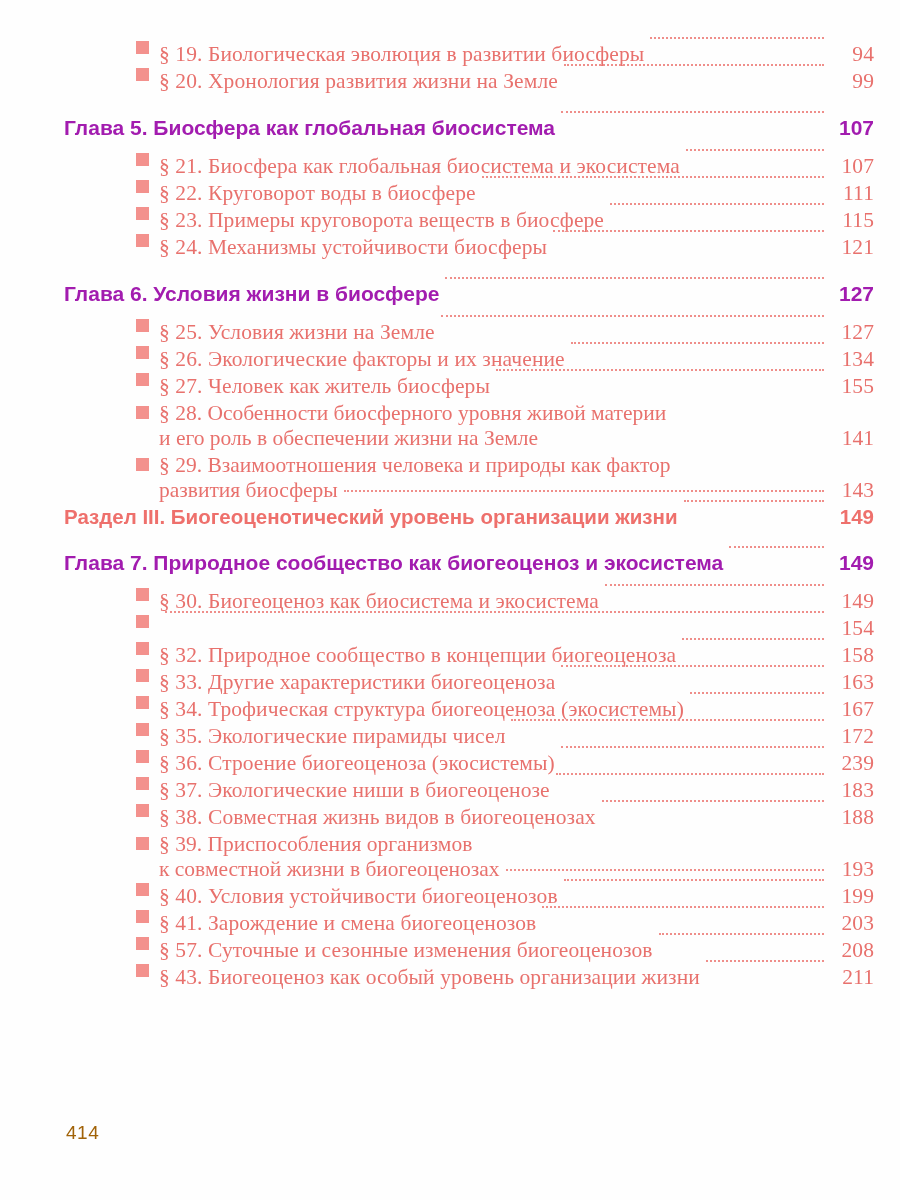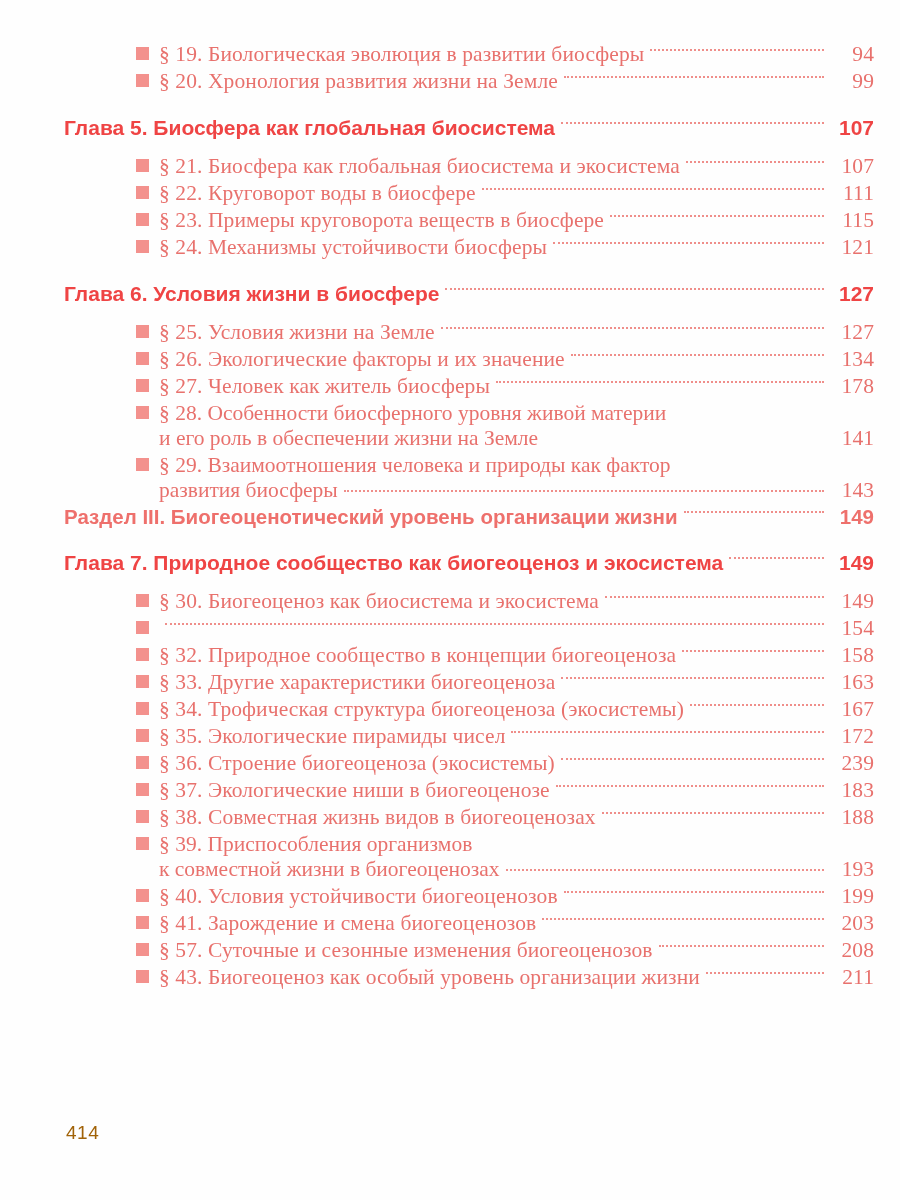--- a/index.html
+++ b/index.html
@@ -26,21 +26,21 @@
   .toc {
     position: absolute;
     left: 64px;
     top: 42px;
     width: 820px;
   }
 
   
   .row {
     display: flex;
-    align-items: center;
+    align-items: flex-start;
     width: 810px;
     margin-bottom: 2px;
   }
   .bullet {
     width: 13px;
     height: 13px;
     background: #f3918d;
     flex: 0 0 auto;
     margin-right: 10px;
     position: relative;
@@ -96,21 +96,21 @@
   .sec-multi .page-num {
     width: 44px;
     text-align: right;
   }
 
   
   .chap {
     font-family: "Liberation Sans", sans-serif;
     font-weight: bold;
     font-size: 21px;
-    color: #ef4444;
+    color: #a21caf;
     margin-left: 0;
     width: 810px;
     margin-top: 22px;
     margin-bottom: 14px;
   }
   .chap .page-num {
     width: 44px;
     font-family: "Liberation Sans", sans-serif;
   }
   .chap .dots {
@@ -201,21 +201,21 @@
       <div class="row sec">
         <span class="bullet"></span>
         <span class="label">§ 26. Экологические факторы и их значение</span>
         <span class="dots"></span>
         <span class="page-num">134</span>
       </div>
       <div class="row sec">
         <span class="bullet"></span>
         <span class="label">§ 27. Человек как житель биосферы</span>
         <span class="dots"></span>
-        <span class="page-num">178</span>
+        <span class="page-num">155</span>
       </div>
       <div class="sec-multi">
         <div class="first">
           <span class="bullet"></span>
           <span class="label">§ 28. Особенности биосферного уровня живой материи</span>
         </div>
         <div class="second">
           <span class="label">и его роль в обеспечении жизни на Земле</span>
           <span class="dots" style="border-bottom: none;"></span>
           <span class="page-num">141</span>

